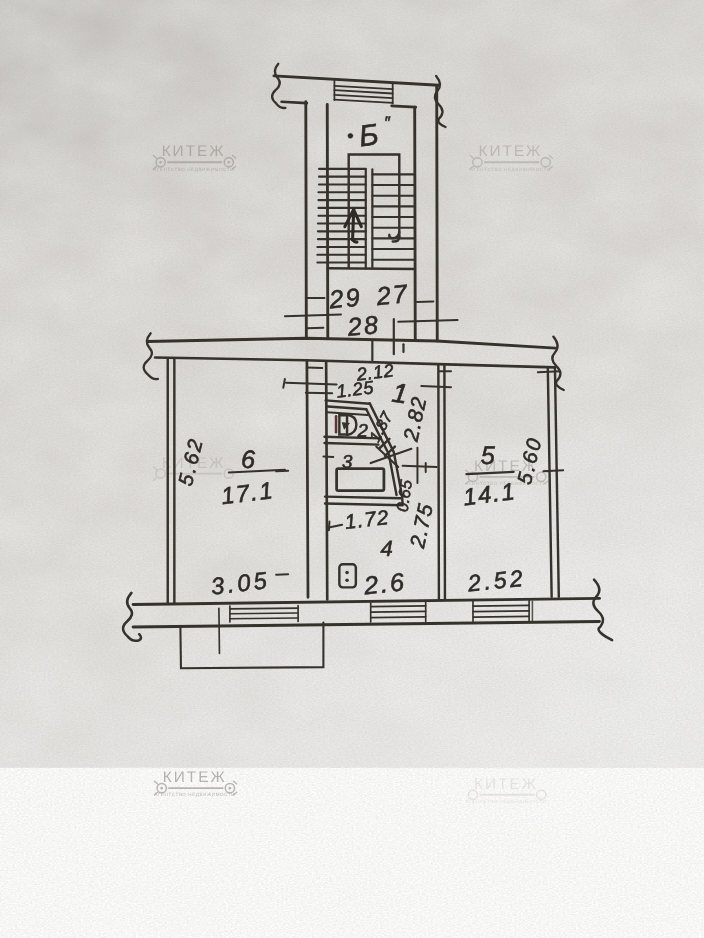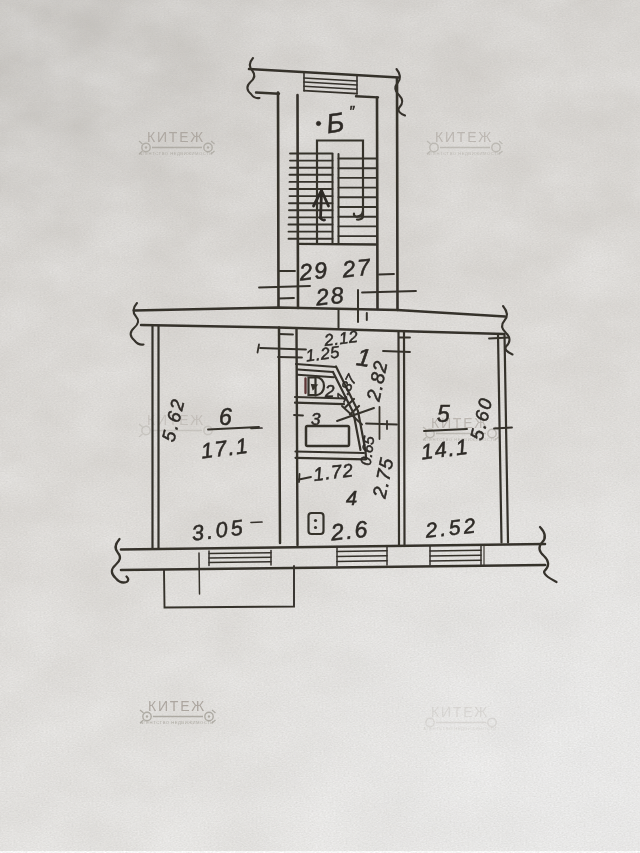--- a/index.html
+++ b/index.html
@@ -1,17 +1,17 @@
 <!DOCTYPE html>
 <html><head>
 <meta charset="utf-8">
 <style>
   html,body{margin:0;padding:0;}
   body{width:640px;height:853px;overflow:hidden;font-family:"Liberation Sans",sans-serif;}
-  .page{position:relative;width:640px;height:851px;
+  .page{position:relative;width:640px;height:698px;
     background:
       radial-gradient(110% 75% at 90% 92%, rgba(238,238,238,0.8) 0%, rgba(238,238,238,0) 55%),
       radial-gradient(80% 50% at 5% 5%, rgba(178,175,170,0.35) 0%, rgba(178,175,170,0) 55%),
       linear-gradient(163deg,#cecbc7 0%, #d6d3cf 22%, #dbd8d4 48%, #e2e0dd 72%, #eae9e7 100%);
   }
   svg{position:absolute;left:0;top:0;}
   text{font-family:"Liberation Sans",sans-serif;}
 </style>
 </head>
 <body>

